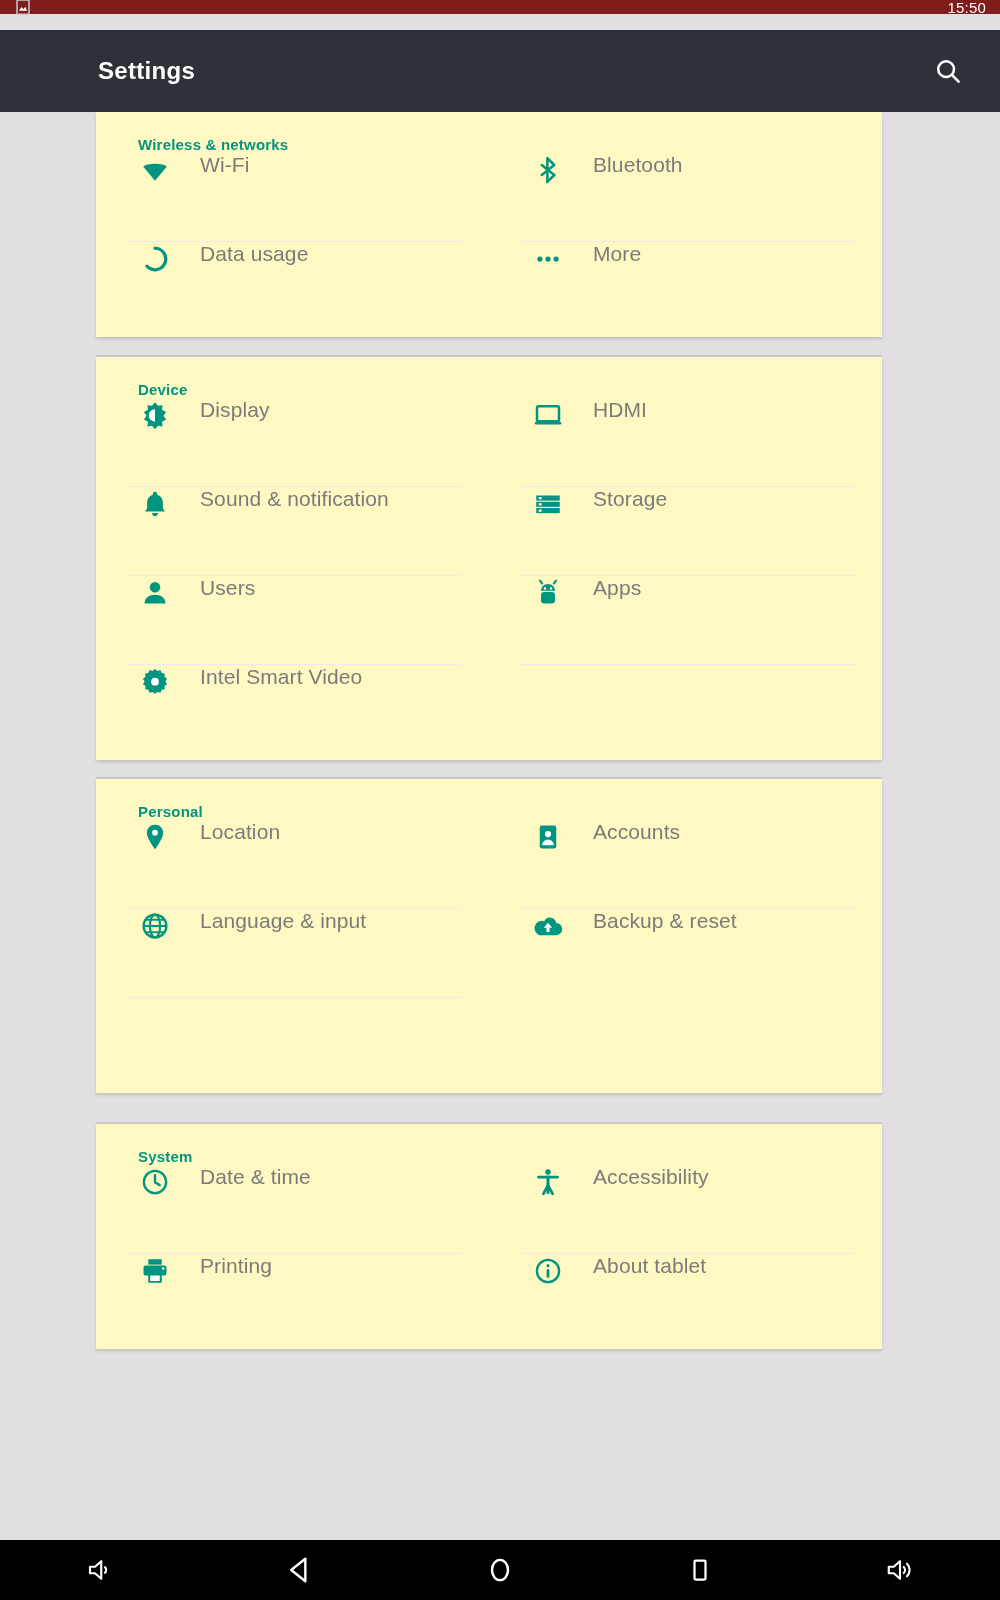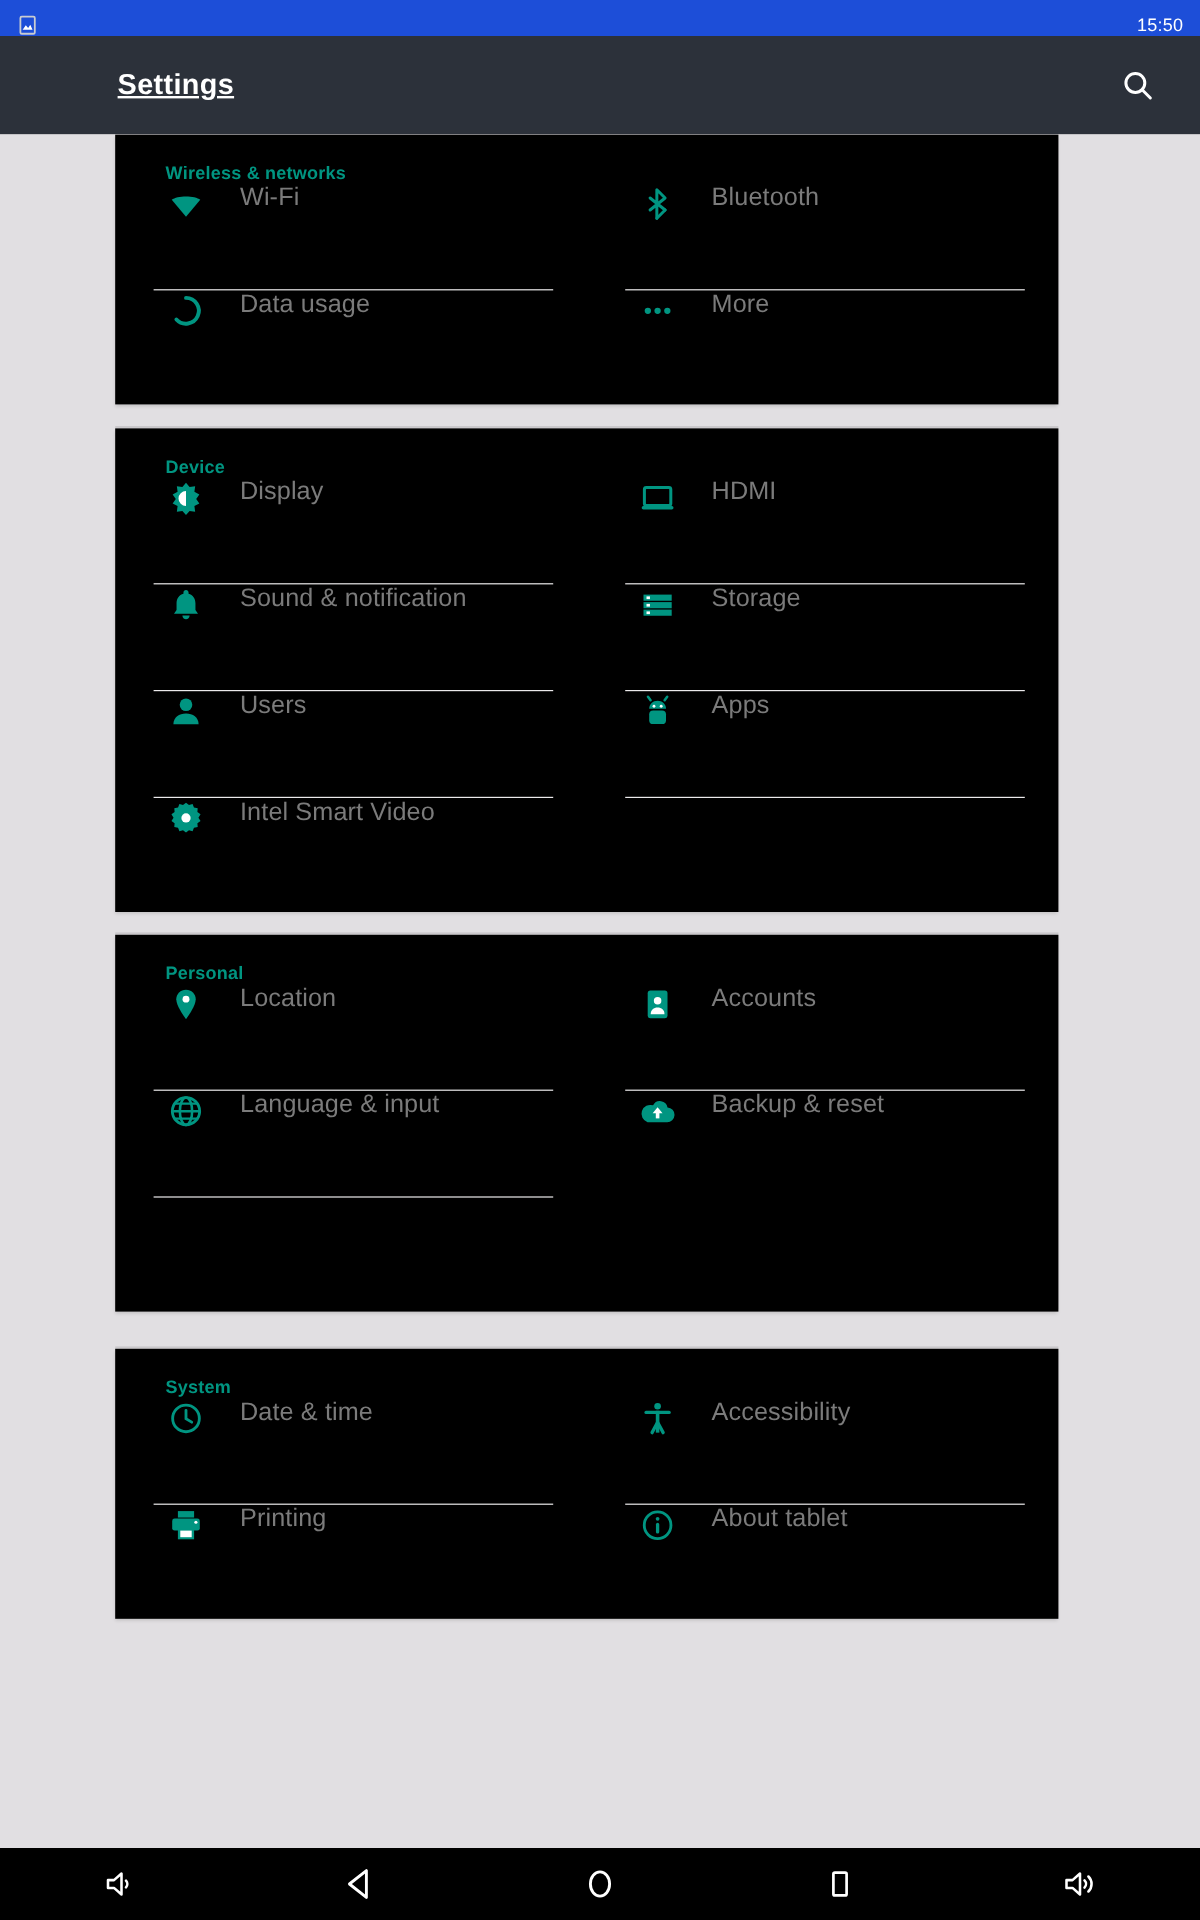--- a/index.html
+++ b/index.html
@@ -5,44 +5,44 @@
   * { margin:0; padding:0; box-sizing:border-box; }
   html, body {
     width:1000px; height:1600px;
     background:#e1dfe2;
     font-family:"Liberation Sans", sans-serif;
     overflow:hidden;
   }
 
   
   .status-bar{
-    position:absolute; top:0; left:0; width:1000px; height:30px;
-    background:#1d4ed8; display:flex; align-items:flex-end;
+    position:absolute; top:0; left:0; width:1000px; height:14px;
+    background:#7f1d1d; display:flex; align-items:center;
     justify-content:space-between; padding:0 14px;
   }
   .status-left{ display:flex; align-items:center; gap:8px; }
   .status-time{ color:#ffffff; font-size:15px; letter-spacing:.2px; }
 
   
   .app-bar{
     position:absolute; top:30px; left:0; width:1000px; height:82px;
     background:#2c313a; display:flex; align-items:center;
     justify-content:space-between; padding:0 28px 0 98px;
   }
-  .app-title{ color:#ffffff; font-size:24px; font-weight:bold; letter-spacing:.3px;text-decoration:underline; }
+  .app-title{ color:#ffffff; font-size:24px; font-weight:bold; letter-spacing:.3px; }
   .search-btn{ width:48px; height:48px; display:flex; align-items:center; justify-content:center; }
 
   
   .content{
     position:absolute; top:112px; left:0; width:1000px; height:1428px;
     background:#e1dfe2; overflow:hidden;
   }
 
   .card{
-    position:absolute; left:96px; width:786px; background:#000000;
+    position:absolute; left:96px; width:786px; background:#fef9c3;
     box-shadow:0 -2px 0 0 rgba(0,0,0,.10), 0 2px 3px rgba(0,0,0,.14);
   }
   .card-title{
     color:#009581; font-size:15px; font-weight:bold;
     padding:24px 0 0 42px; letter-spacing:.2px;
   }
   .grid{ display:flex; flex-wrap:wrap; padding:0 0 6px 0; }
   .cell{
     width:50%; height:89px; display:flex; align-items:flex-start;
     padding-left:42px; position:relative;

